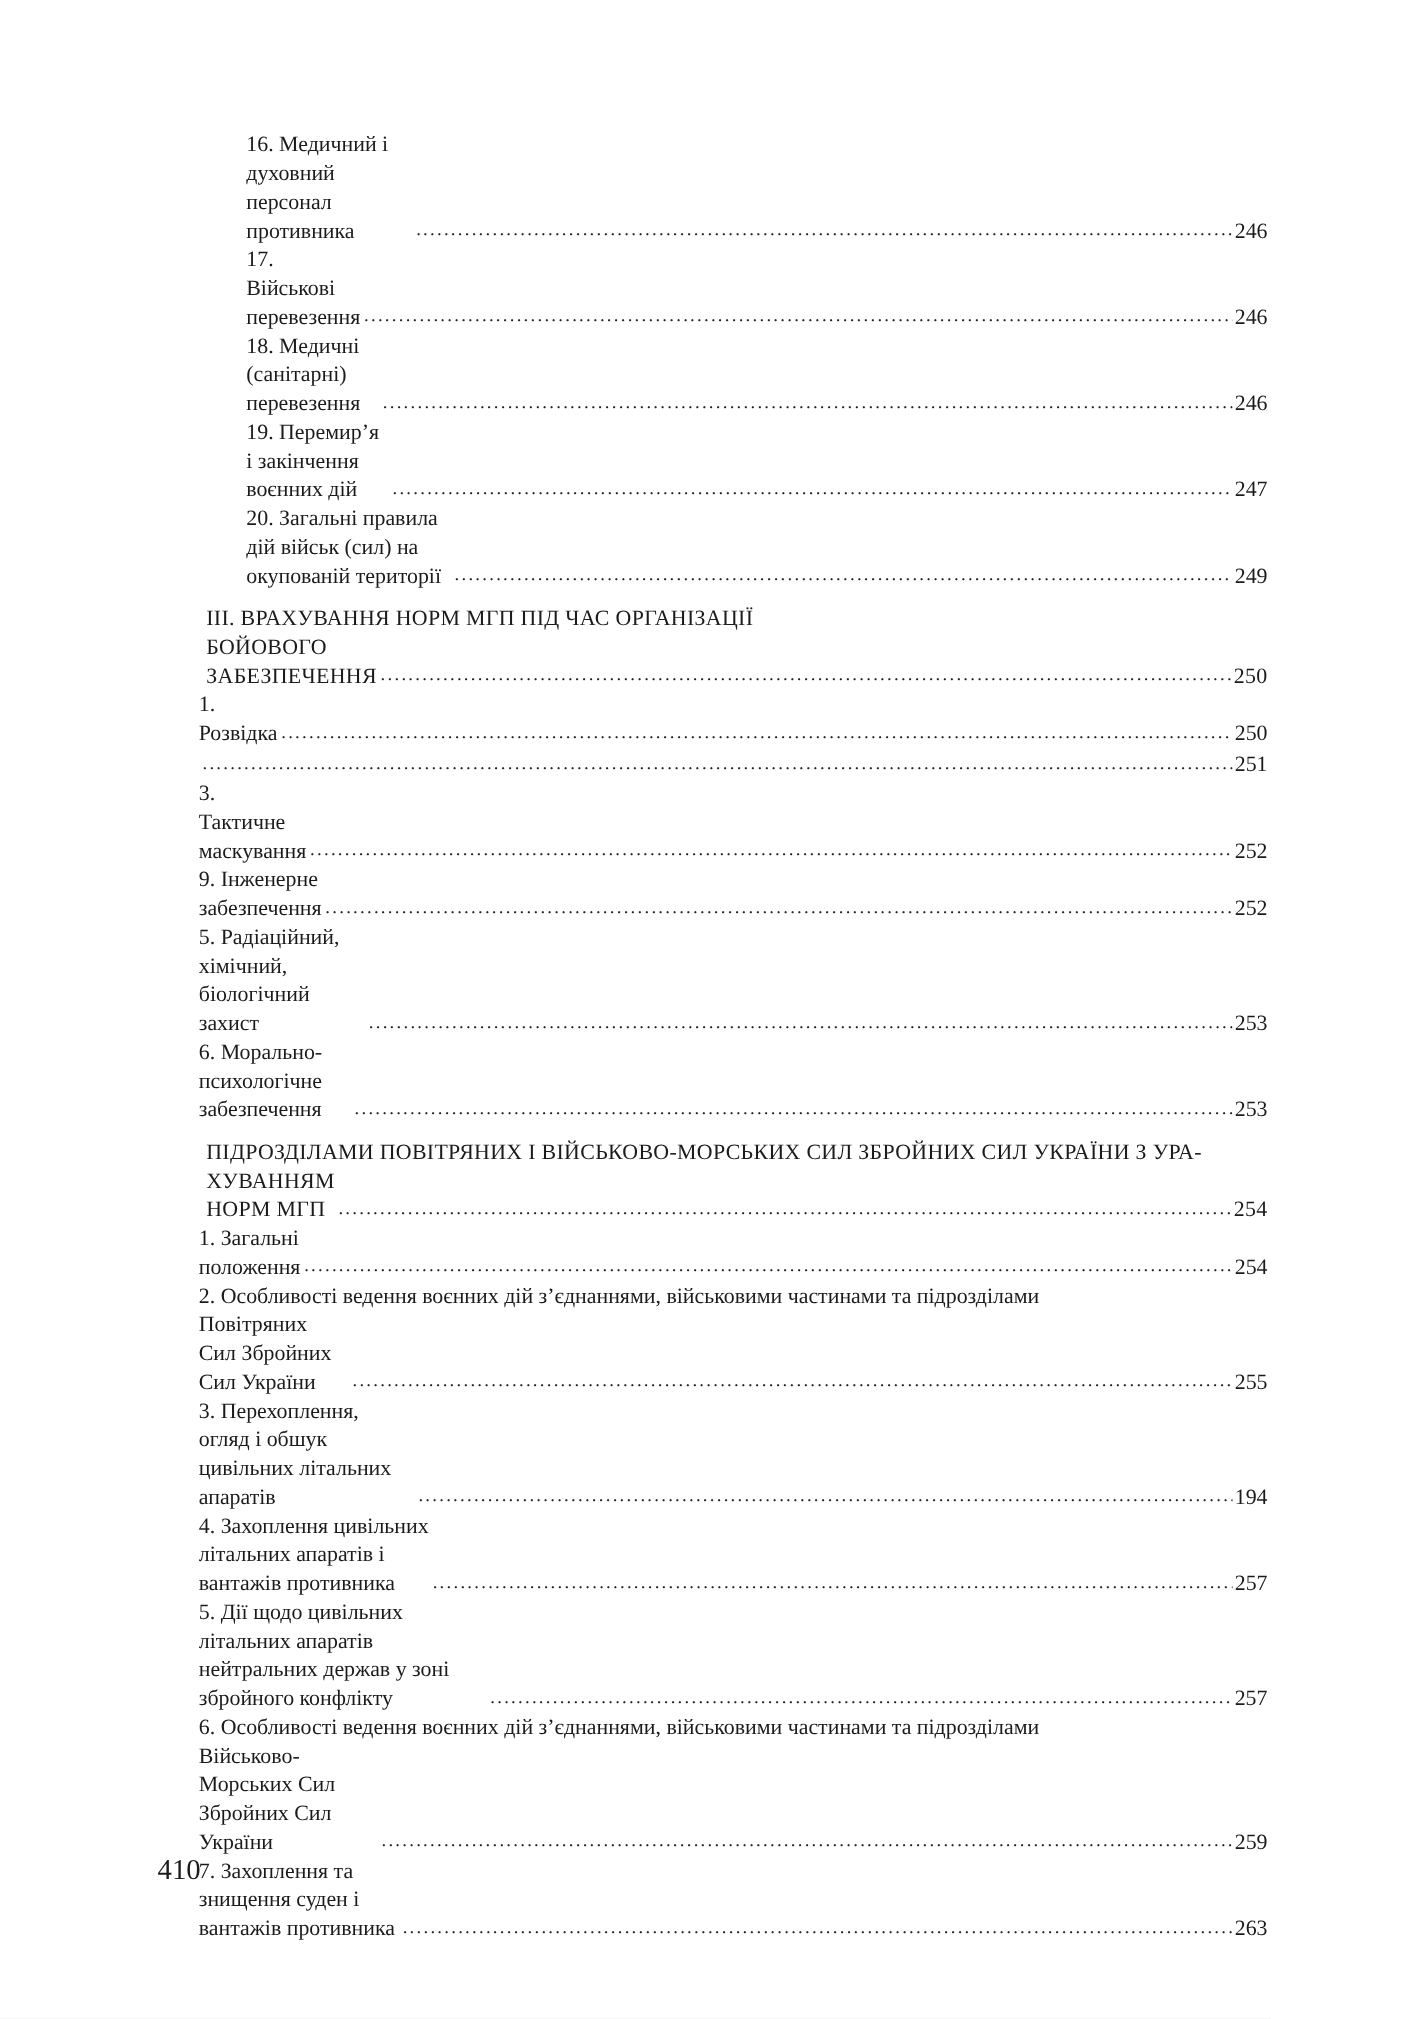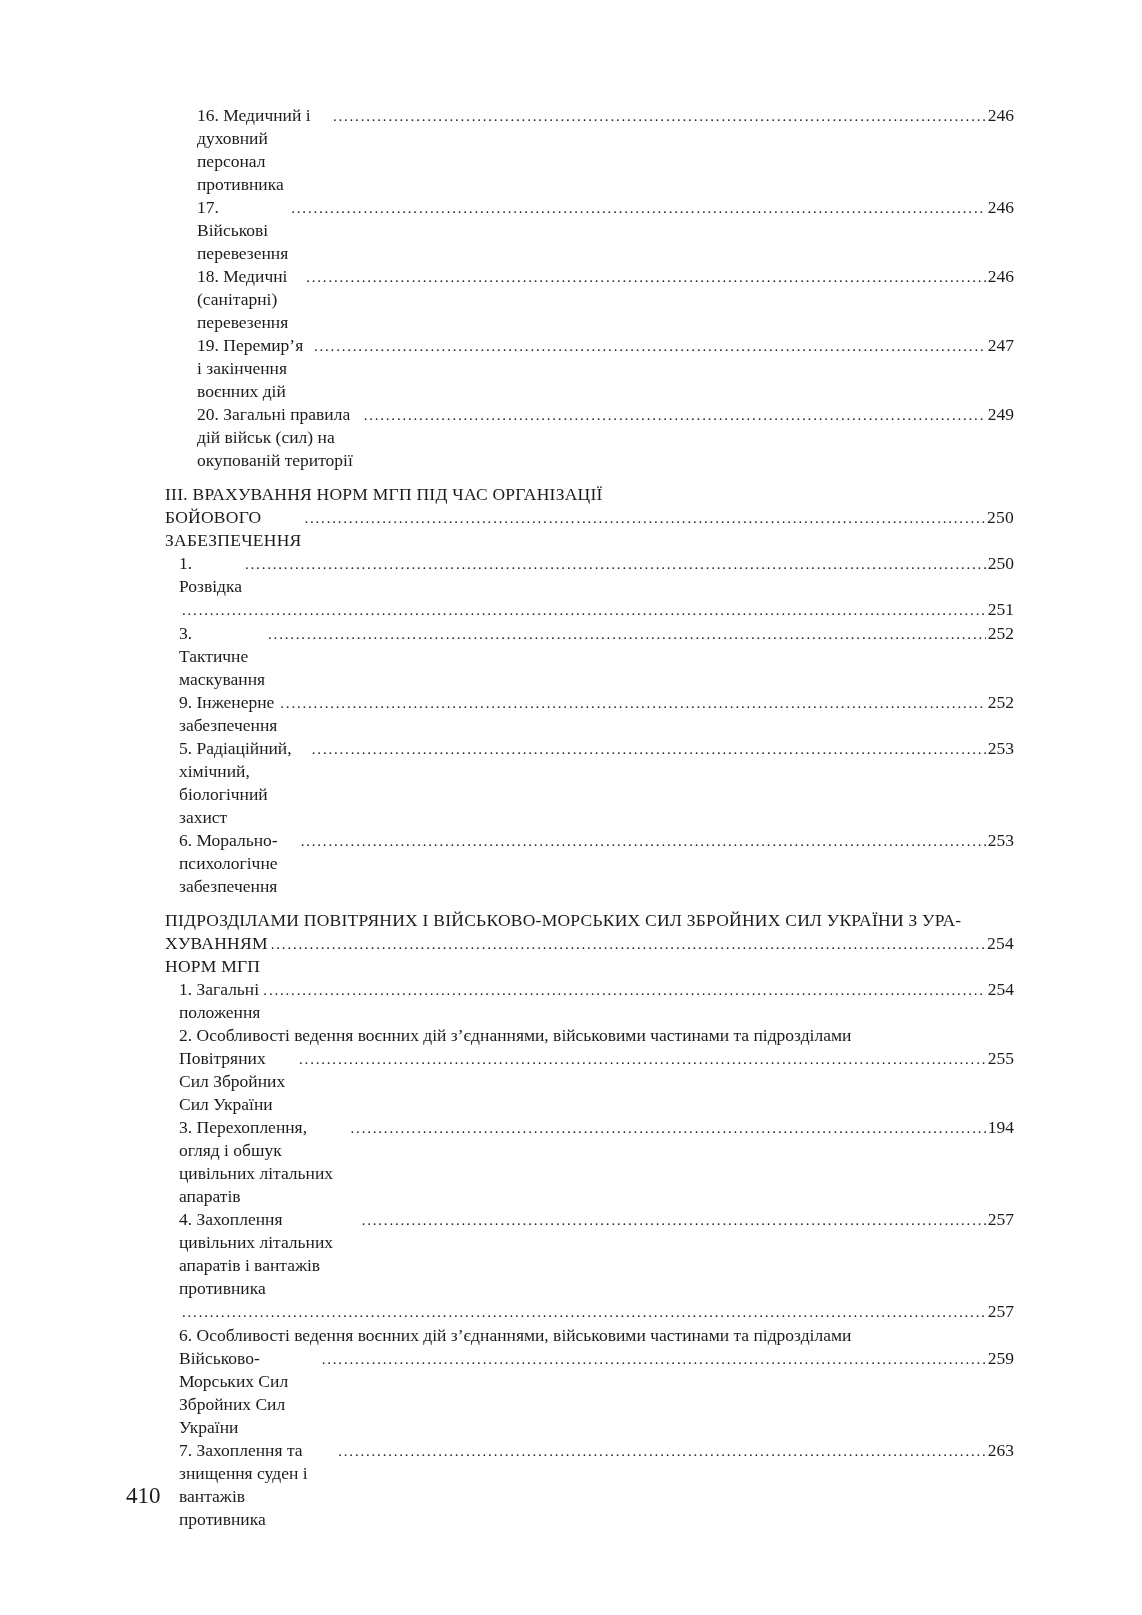--- a/index.html
+++ b/index.html
@@ -13,24 +13,24 @@
     padding: 104px 128px 0 125px;
     overflow: hidden;
     font-family: "Liberation Serif", "DejaVu Serif", serif;
     color: #1b1b1b;
   }
   .toc { width: 100%; }
   .entry { font-size: 17.5px; line-height: 23px; }
   .entry.gap { margin-top: 11px; }
 
   .entry.subitem    { margin-left: 72px; }
-  .entry.item       { margin-left: 54px; }
+  .entry.item       { margin-left: 34px; }
   .entry.section    { margin-left: 40px; letter-spacing: 0.25px; }
 
-  .line { display: flex; align-items: flex-start; }
+  .line { display: flex; align-items: flex-end; }
   .line .t { white-space: pre-wrap; }
   .line .leader {
     flex: 1 1 auto;
     overflow: hidden;
     white-space: nowrap;
     min-width: 10px;
     margin: 0 2px 0 3px;
     font-weight: 400;
   }
   .line .leader::after {
@@ -178,20 +178,21 @@
         </div>
         <div class="entry item">
           <div class="line">
             <span class="t">4. Захоплення цивільних літальних апаратів і вантажів противника</span>
             <span class="leader"></span>
             <span class="pg">257</span>
           </div>
         </div>
         <div class="entry item">
           <div class="line">
+            <span class="t">5. Дії щодо цивільних літальних апаратів нейтральних держав у зоні збройного конфлікту</span>
             <span class="leader"></span>
             <span class="pg">257</span>
           </div>
         </div>
         <div class="entry item">
           <div class="line">
             <span class="t">6. Особливості ведення воєнних дій з’єднаннями, військовими частинами та підрозділами</span>
           </div>
           <div class="line">
             <span class="t">Військово-Морських Сил Збройних Сил України</span>

